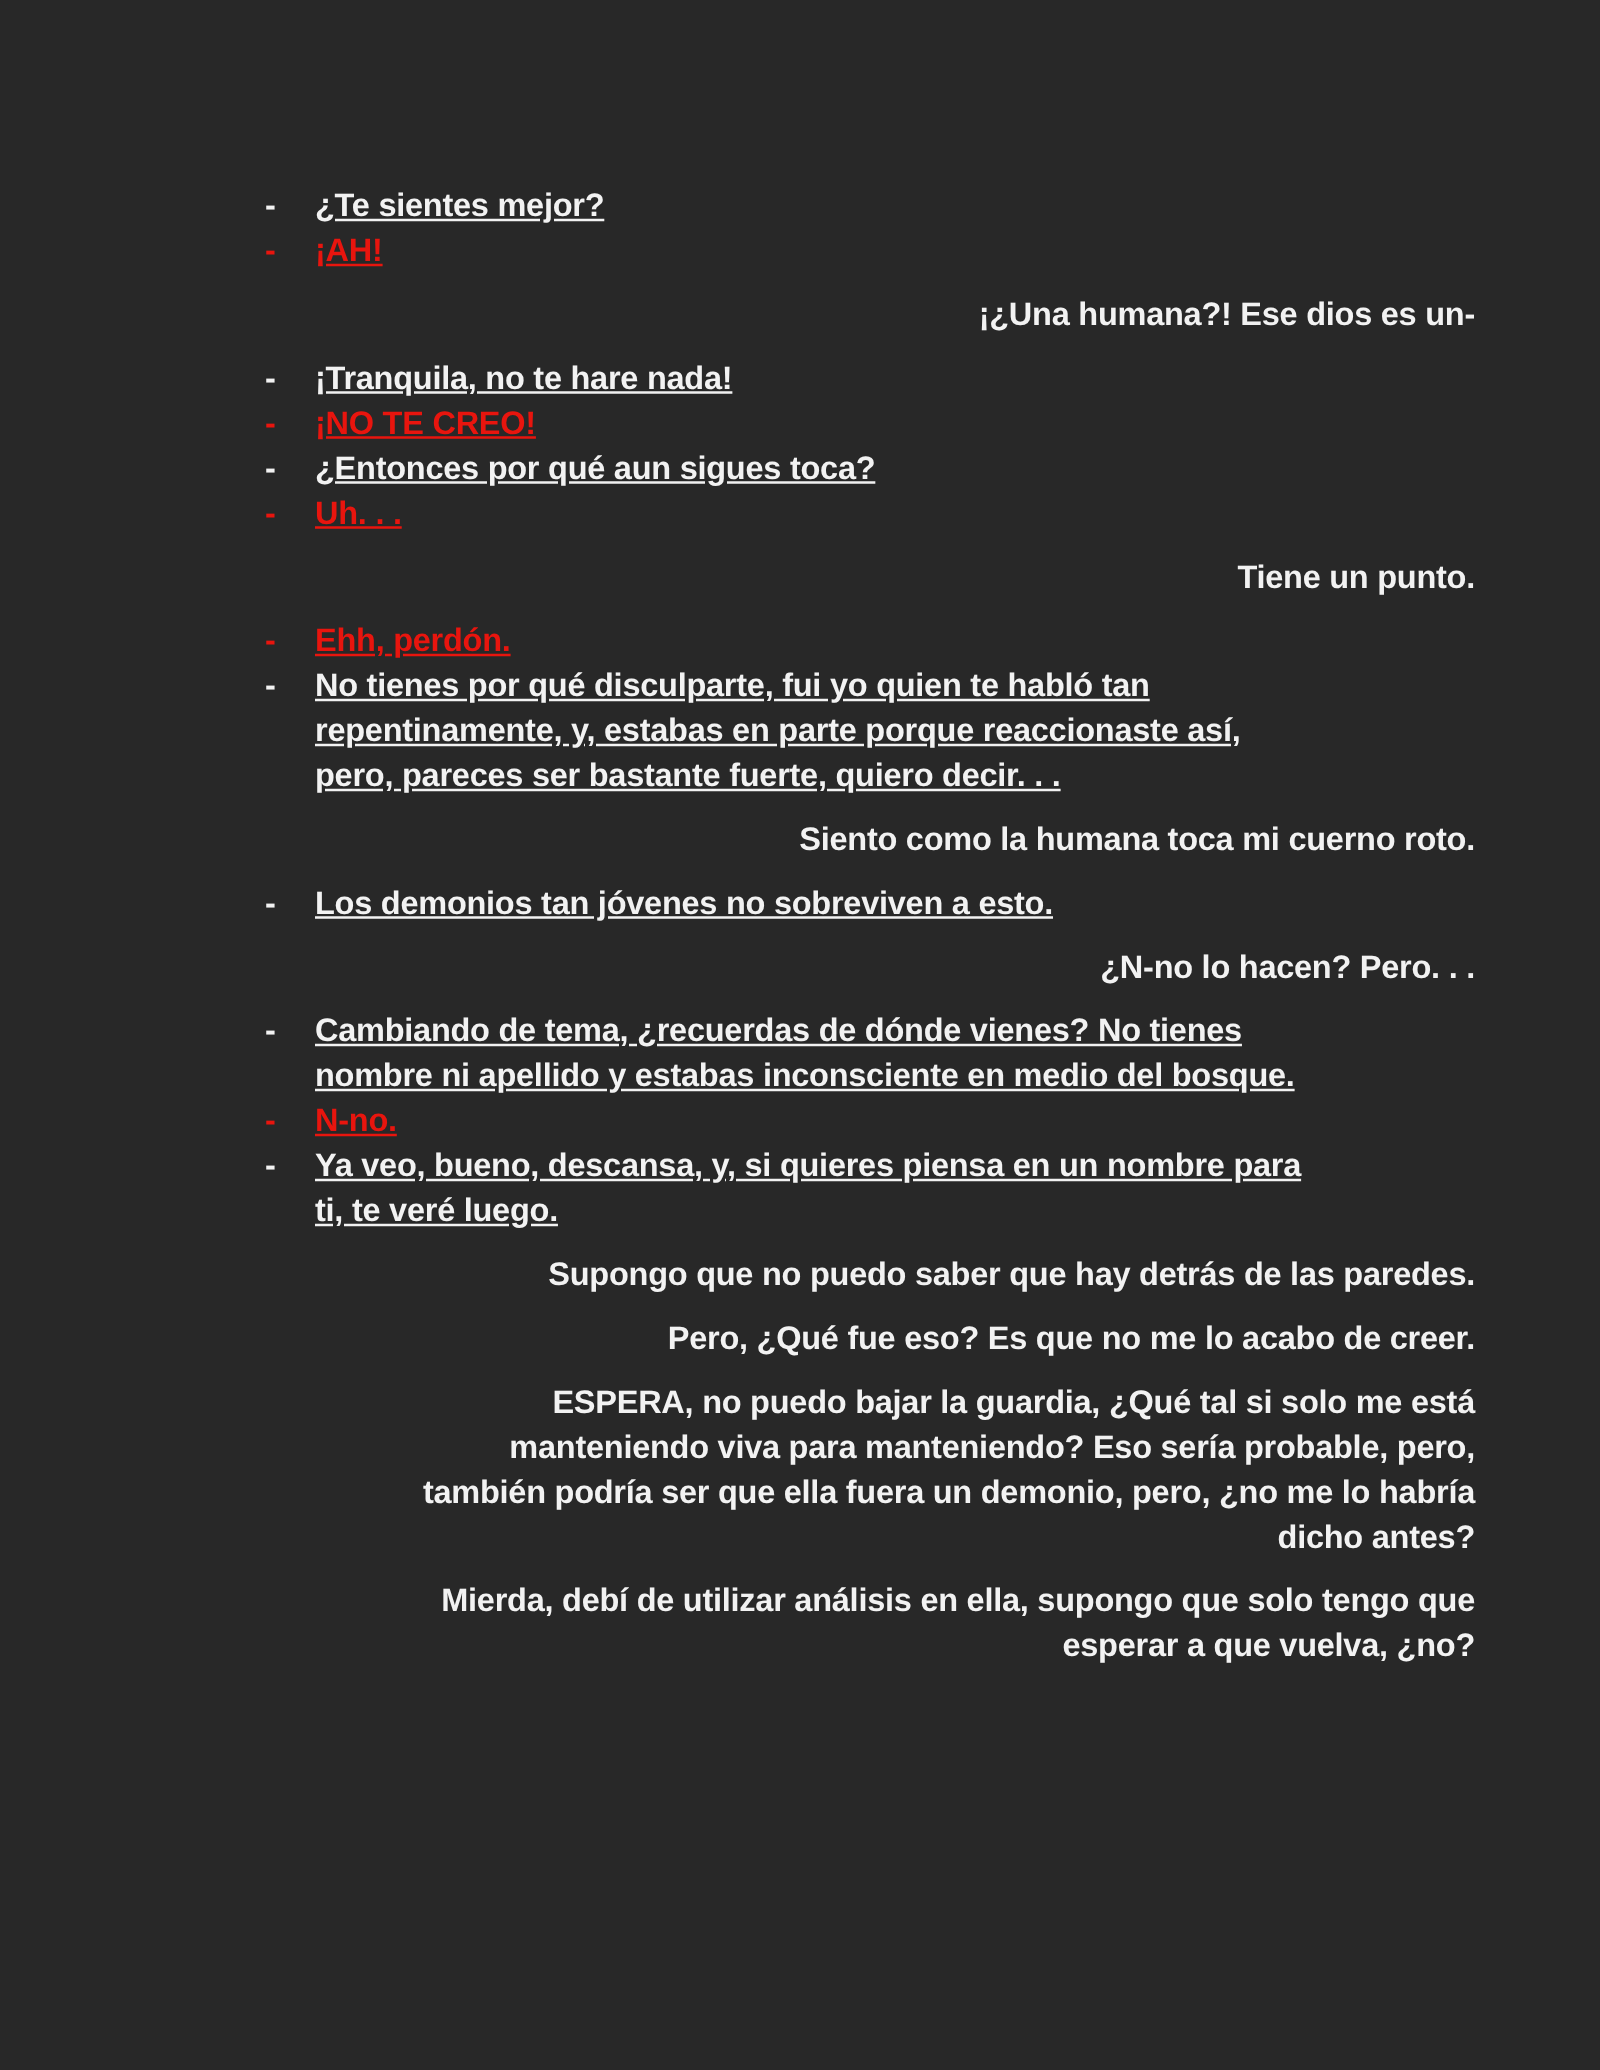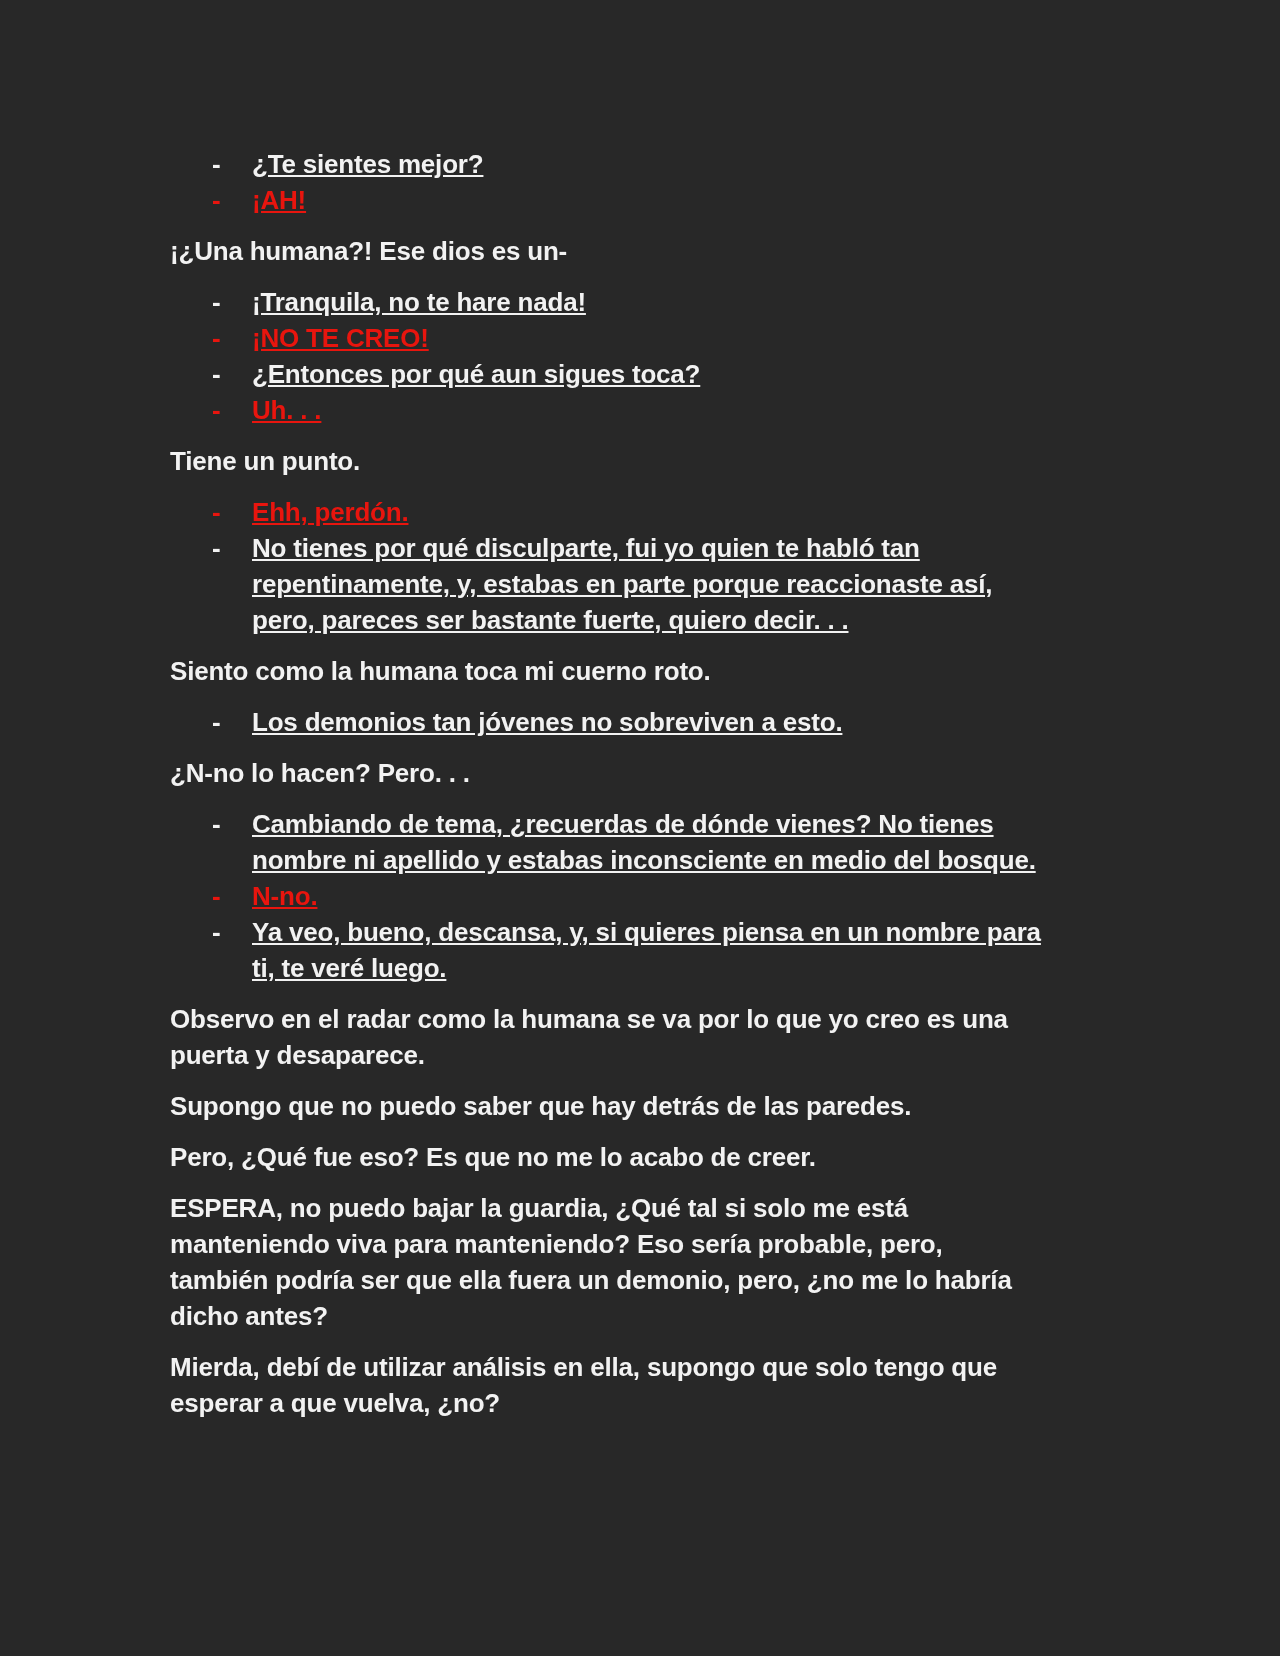--- a/index.html
+++ b/index.html
@@ -19,20 +19,21 @@
     letter-spacing: -0.2px;
   }
   .story-content {
     padding: 146px 100px 0 170px;
     box-sizing: border-box;
     width: 1280px;
   }
   .para {
     margin: 0 0 15px 0;
     white-space: pre-line;
+    text-align: right;
   }
   .dlg-list {
     margin: 0 0 15px 42px; 
   }
   .dlg-item {
     display: flex;
     align-items: flex-start;
   }
   .dash {
     flex: 0 0 40px;  
@@ -109,22 +110,20 @@
         <div class="dlg-item c-red">
           <span class="dash">-</span>
           <span class="dlg-text">N-no.</span>
         </div>
         <div class="dlg-item c-white">
           <span class="dash">-</span>
           <span class="dlg-text">Ya veo, bueno, descansa, y, si quieres piensa en un nombre para
 ti, te veré luego.</span>
         </div>
       </div>
-      <p class="para c-white">Observo en el radar como la humana se va por lo que yo creo es una
-puerta y desaparece.</p>
       <p class="para c-white">Supongo que no puedo saber que hay detrás de las paredes.</p>
       <p class="para c-white">Pero, ¿Qué fue eso? Es que no me lo acabo de creer.</p>
       <p class="para c-white">ESPERA, no puedo bajar la guardia, ¿Qué tal si solo me está
 manteniendo viva para manteniendo? Eso sería probable, pero,
 también podría ser que ella fuera un demonio, pero, ¿no me lo habría
 dicho antes?</p>
       <p class="para c-white">Mierda, debí de utilizar análisis en ella, supongo que solo tengo que
 esperar a que vuelva, ¿no?</p>
     </div>
 </main>

